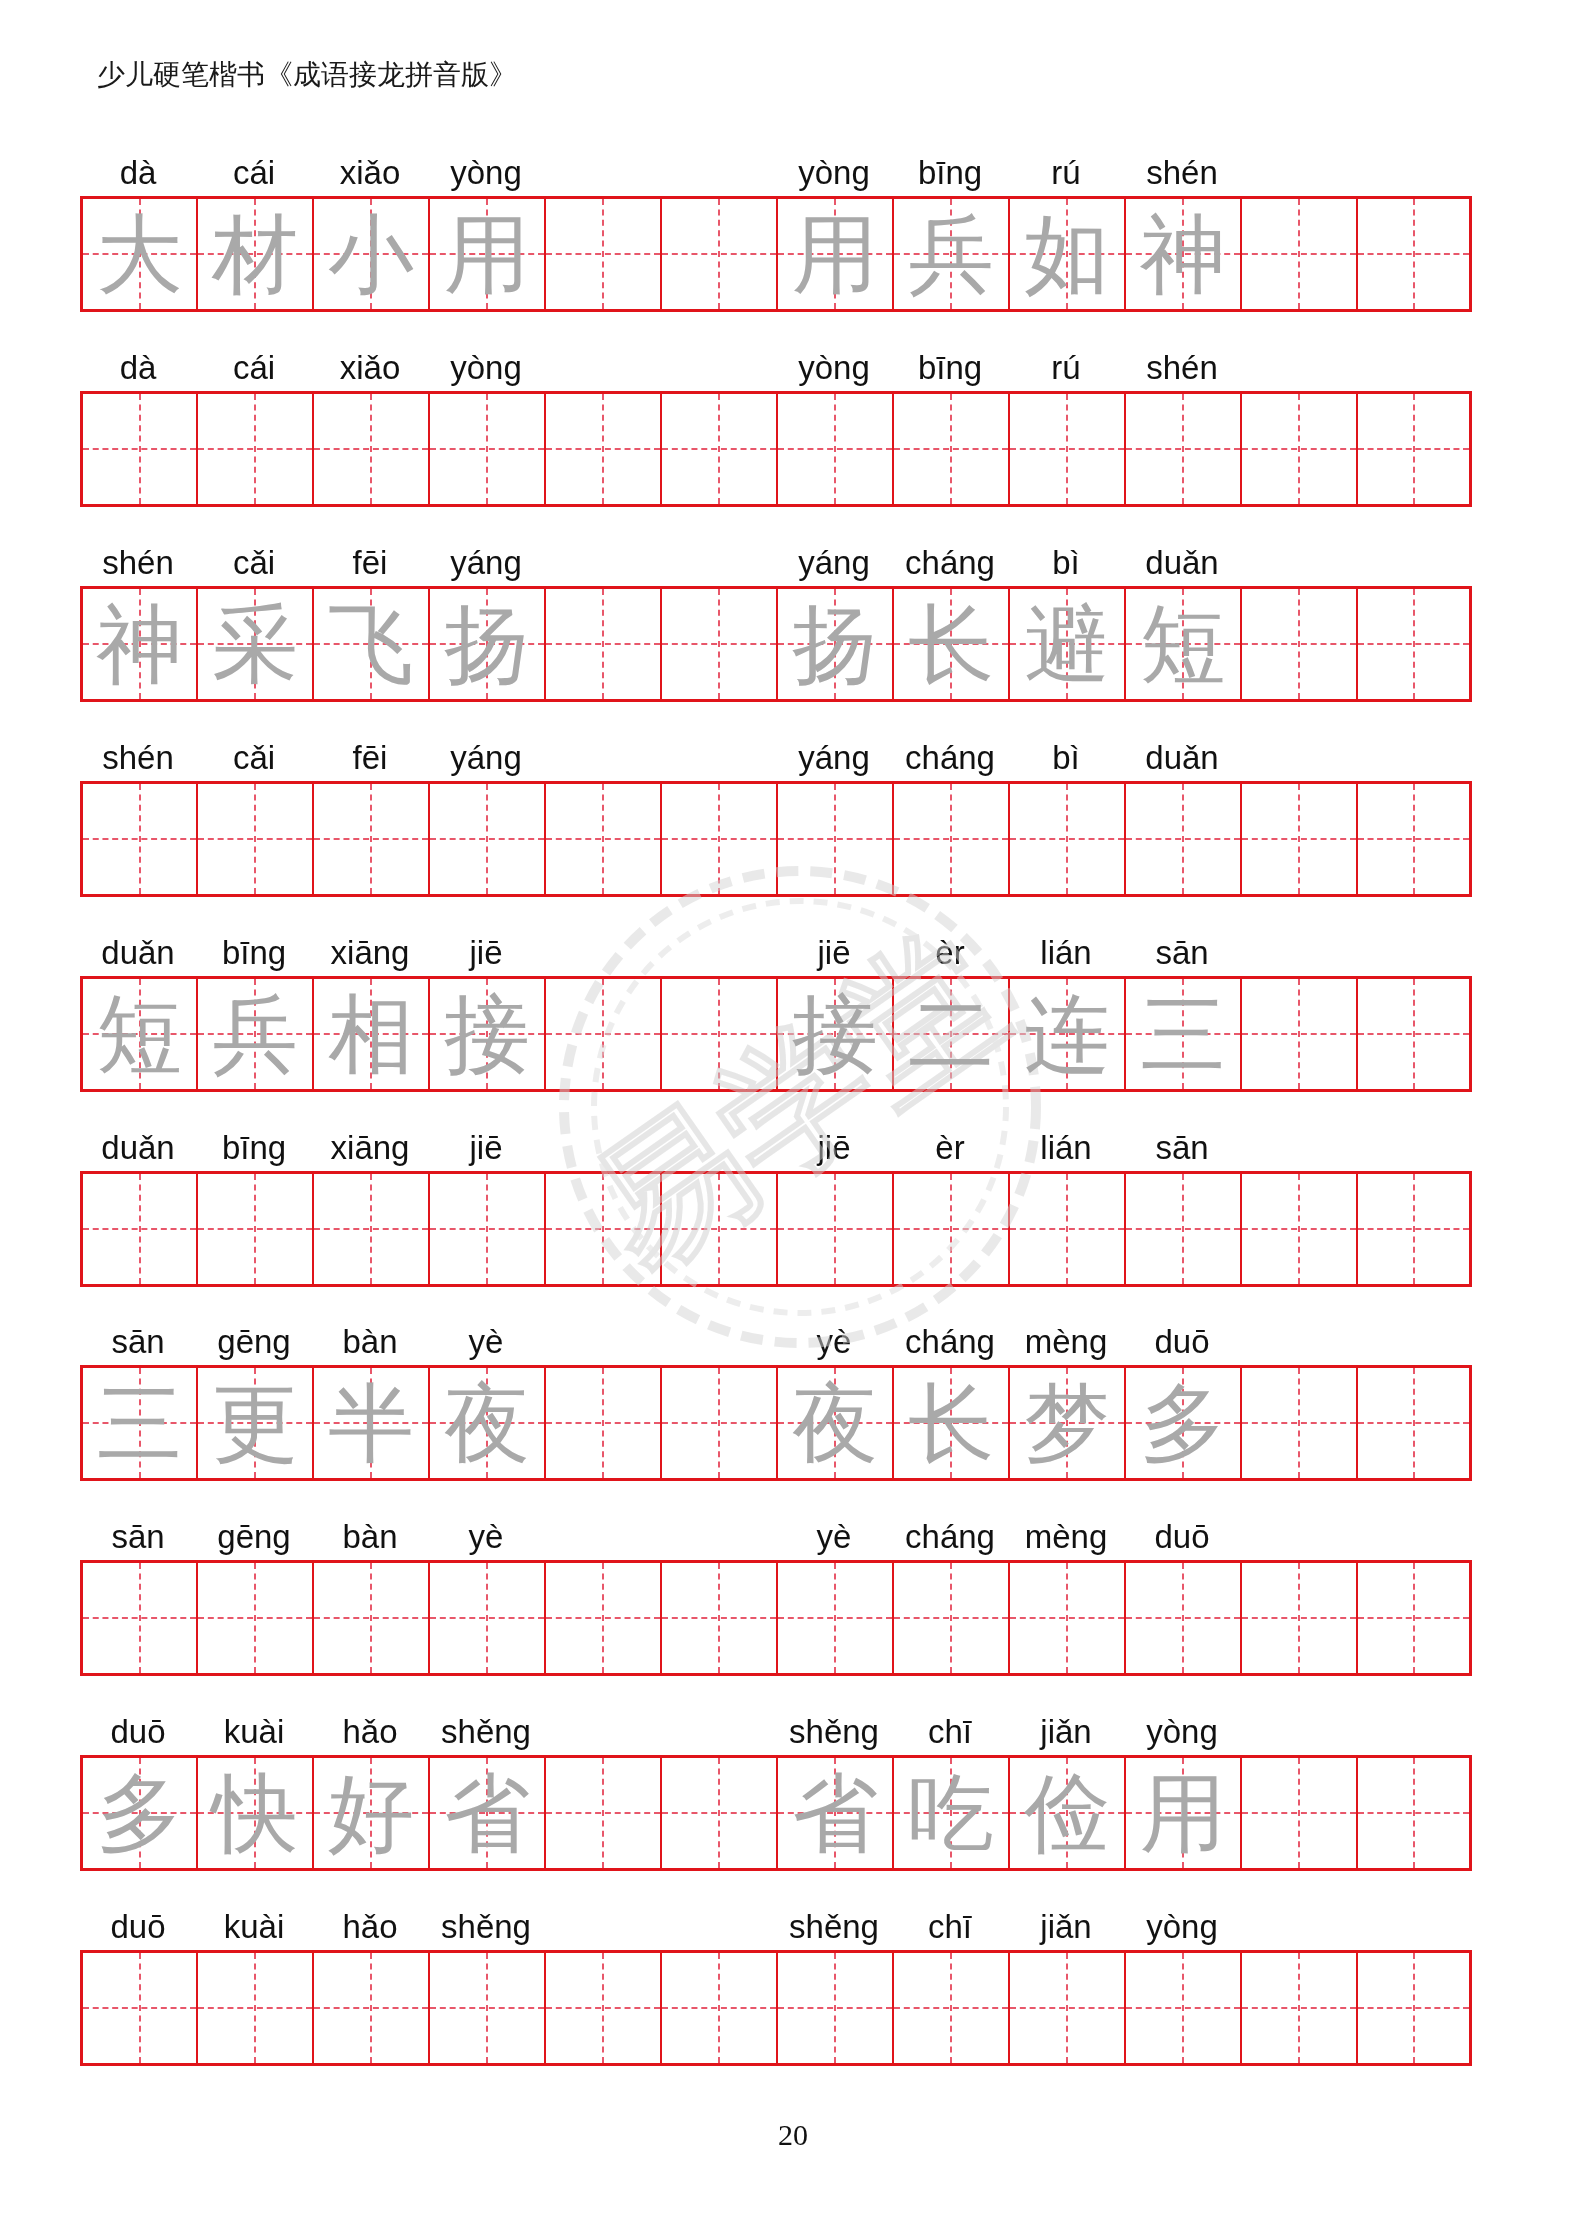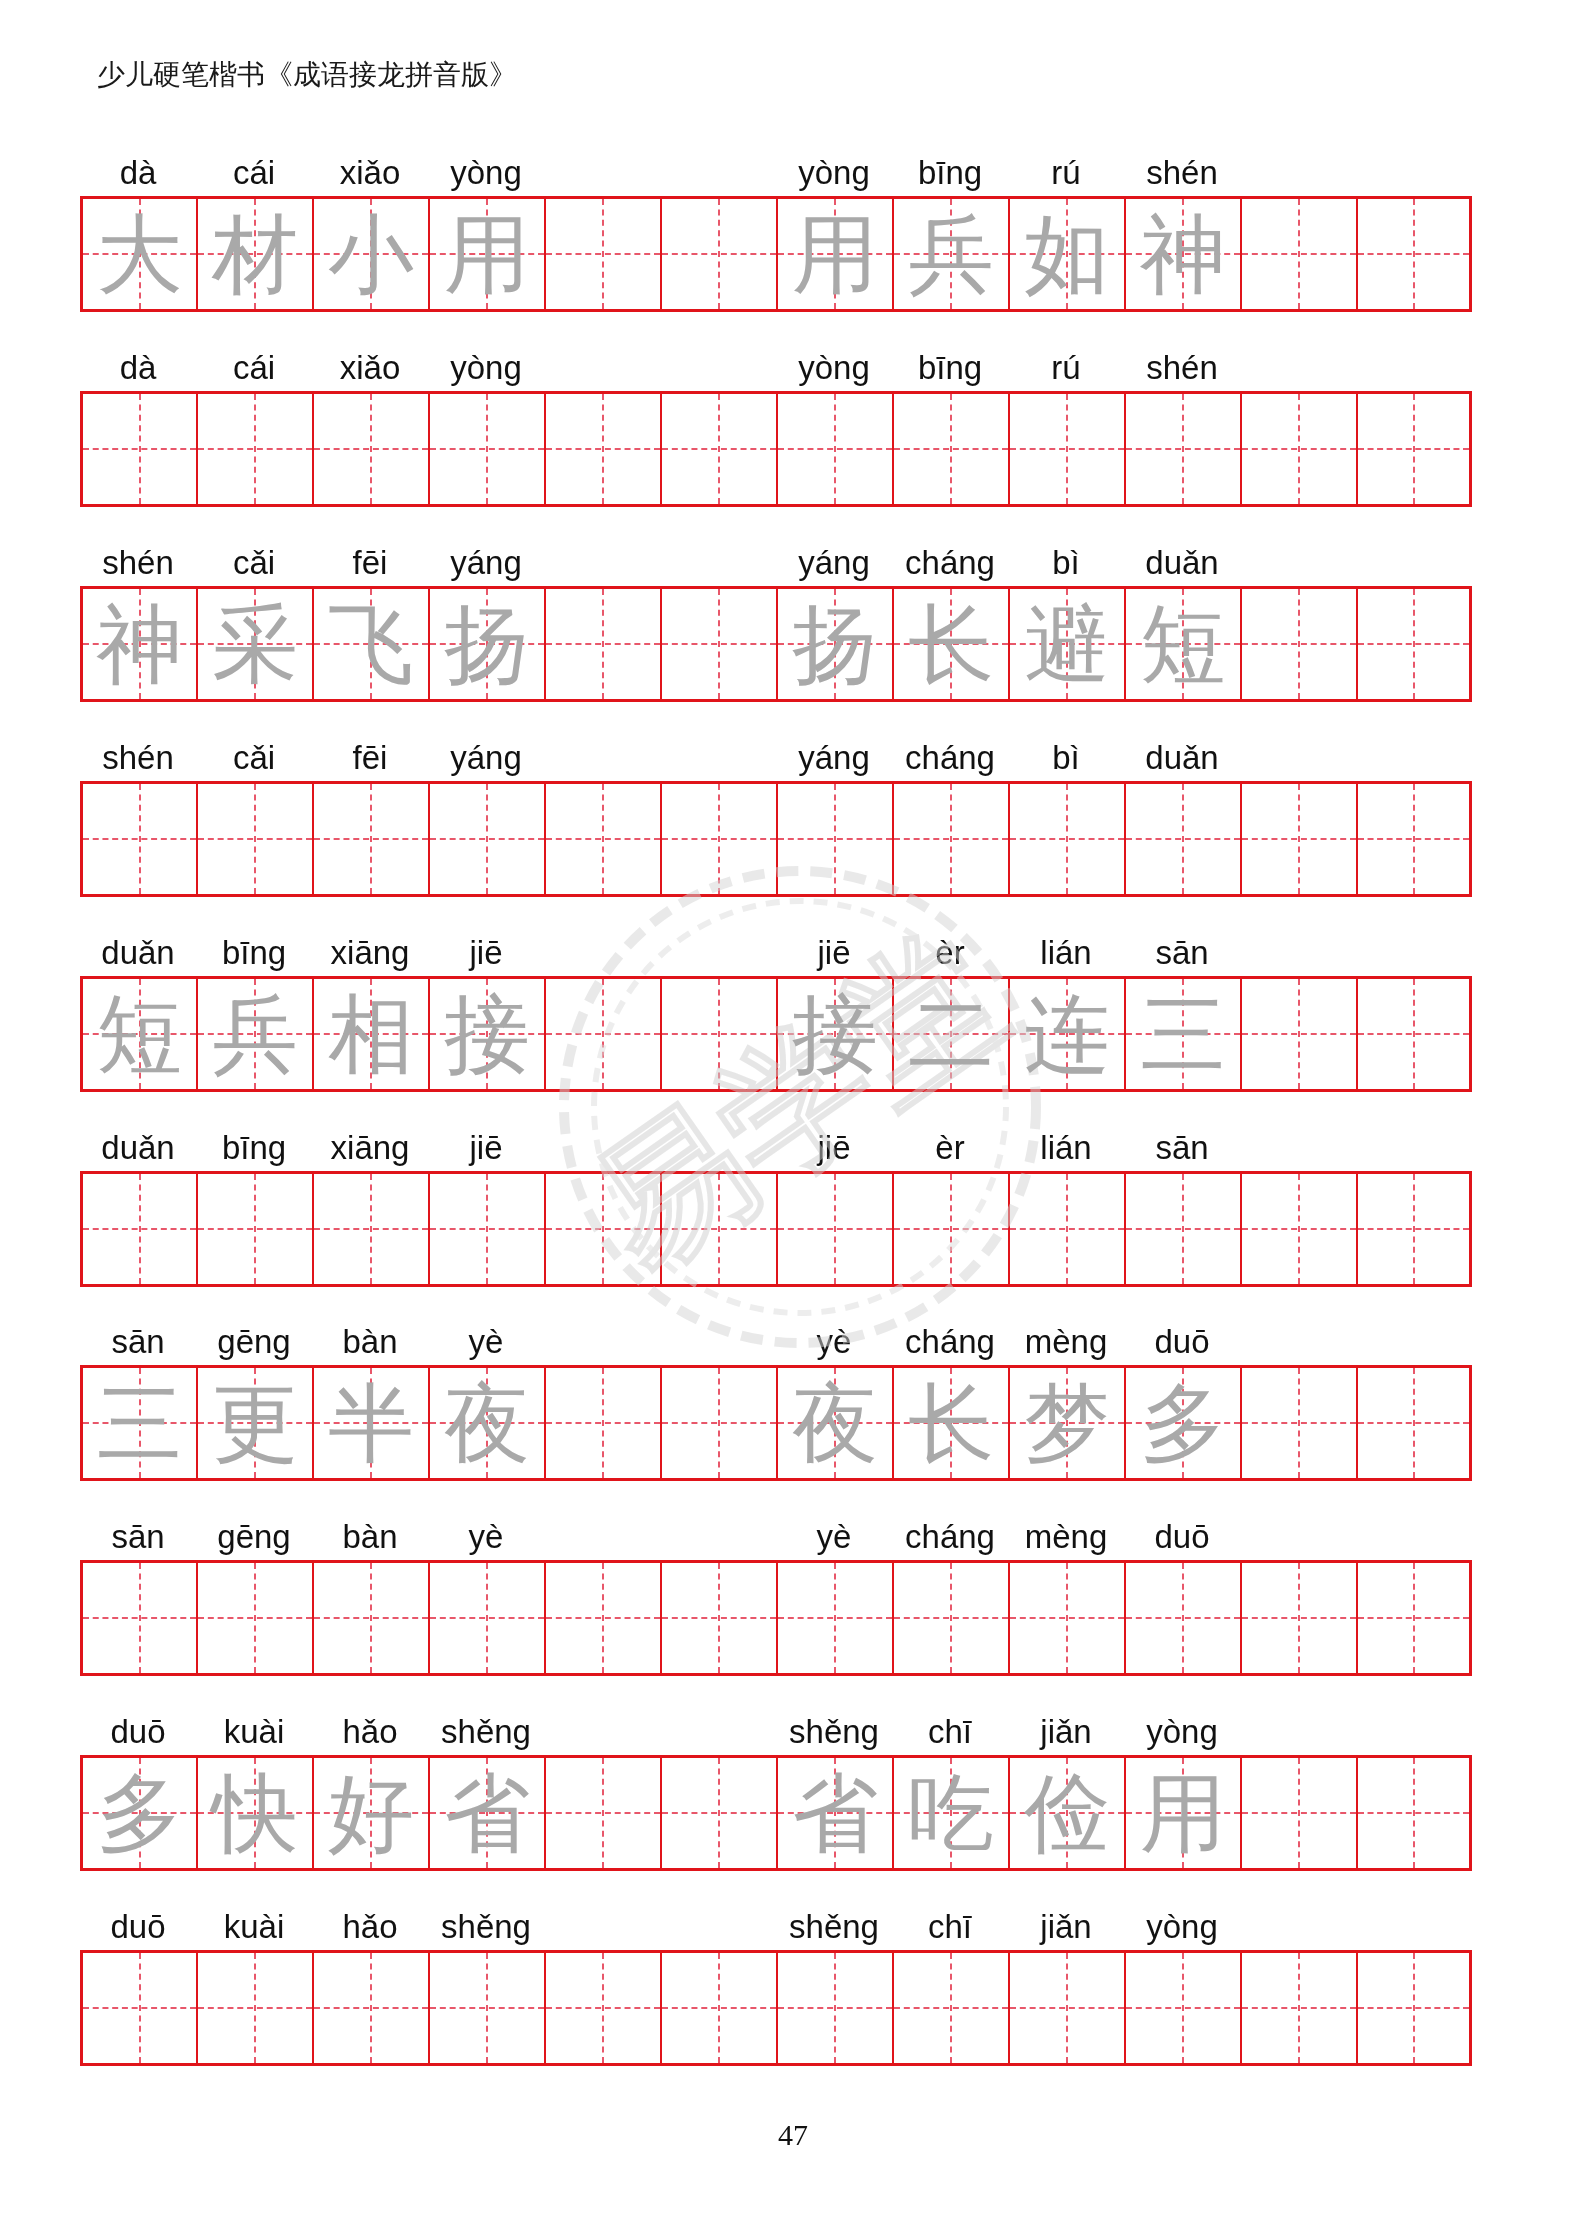--- a/index.html
+++ b/index.html
@@ -695,13 +695,13 @@
           <div class="hguide"></div>
         </div>
         <div class="cell">
           <div class="vguide"></div>
           <div class="hguide"></div>
         </div>
       </div>
     </div>
   </div>
 
-<div class="page-number">47</div>
+<div class="page-number">20</div>
 
 </body></html>

